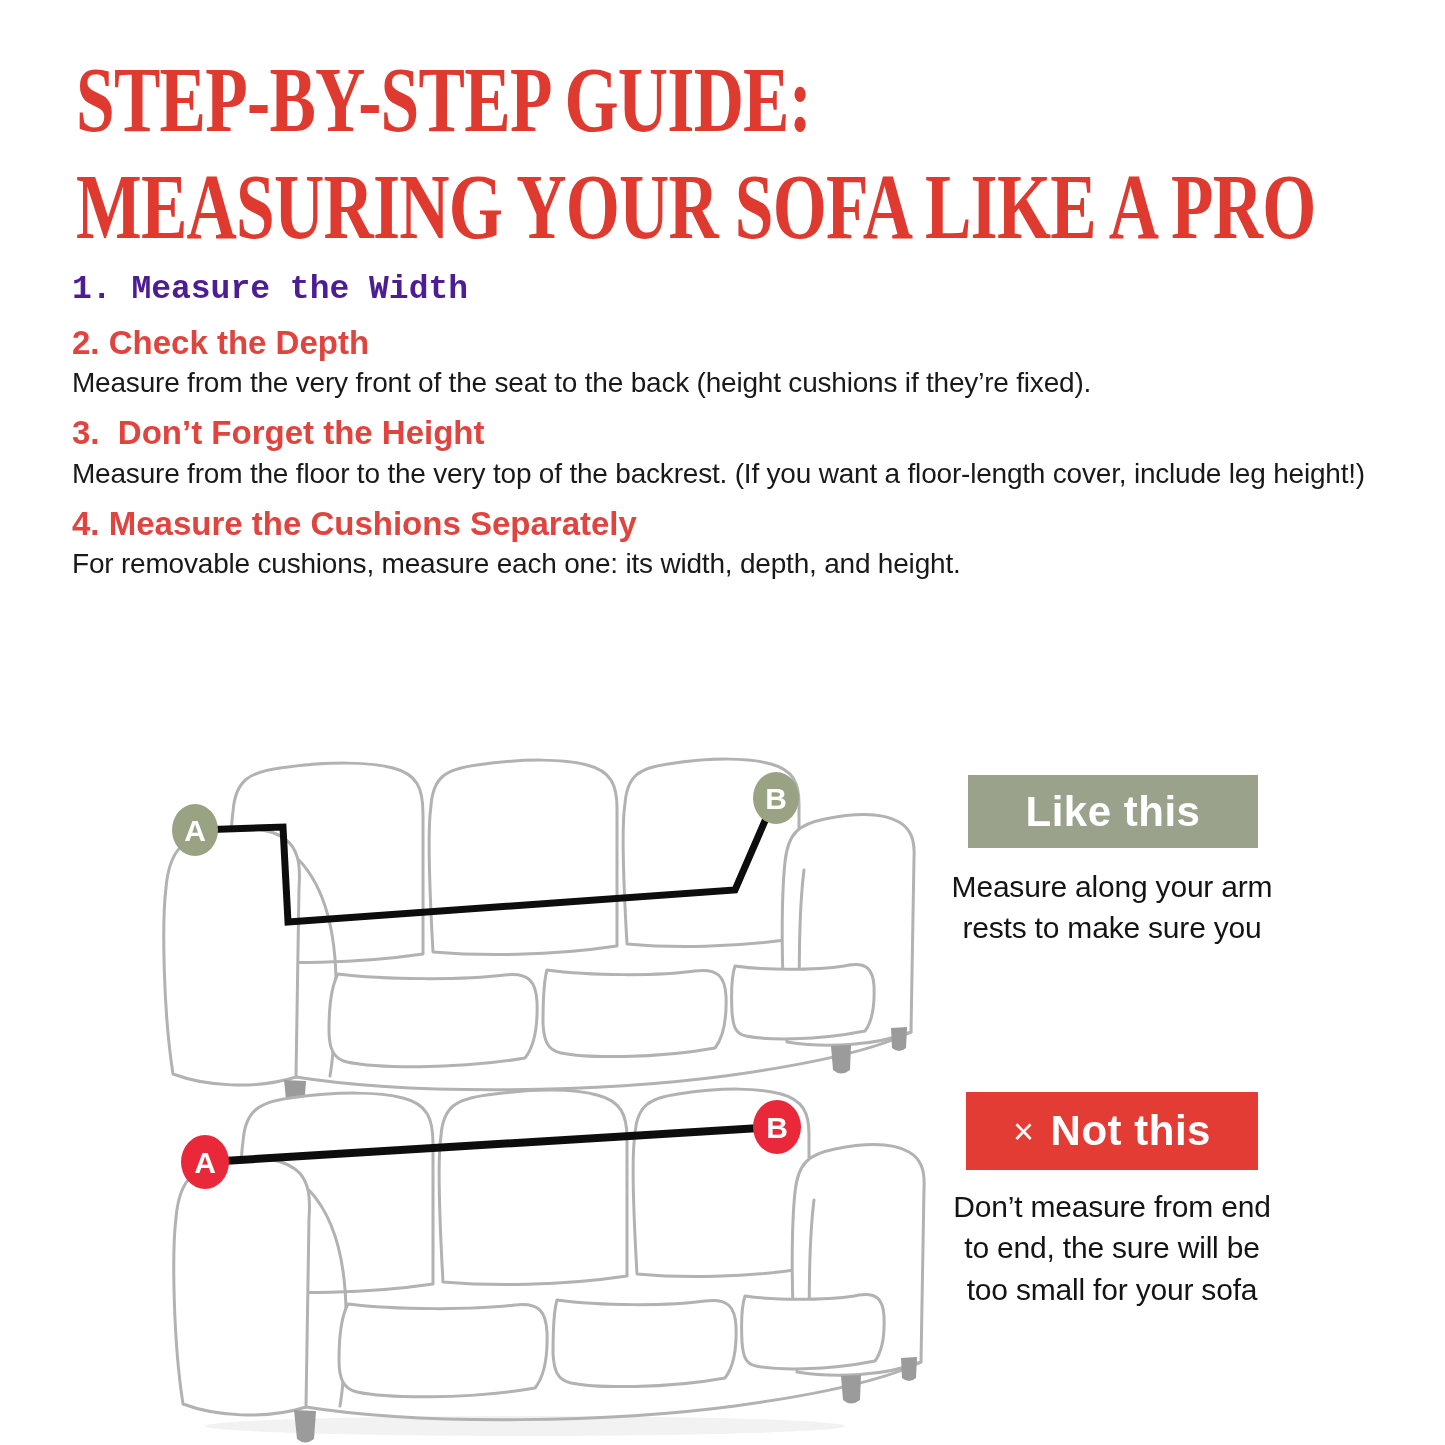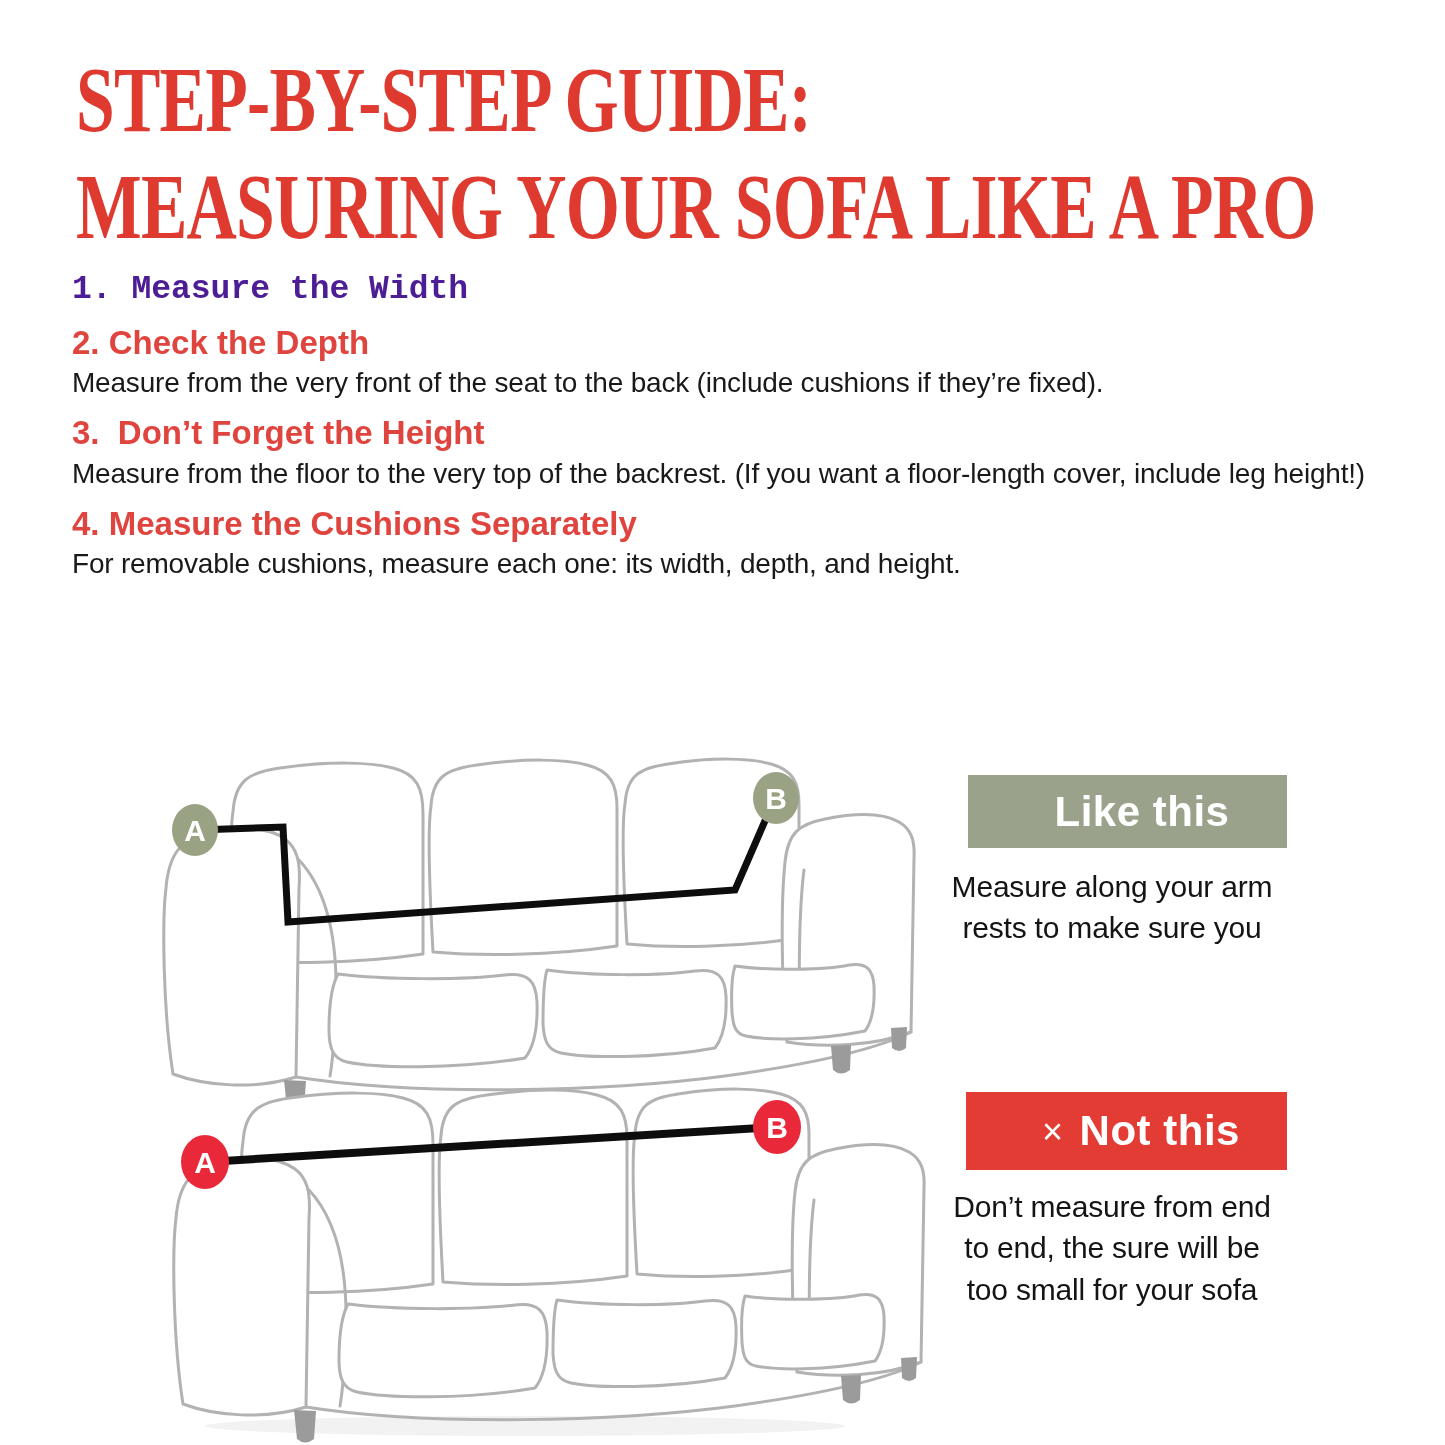--- a/index.html
+++ b/index.html
@@ -36,21 +36,21 @@
   }
   
   .sofa-figure{position:absolute;}
   .sofa-figure svg{display:block;}
   .sofa-good{left:85px;top:740px;width:850px;}
   .sofa-bad{left:95px;top:1070px;width:850px;}
   
   .example-label{
     position:absolute;
     display:flex;align-items:center;justify-content:center;
-    font-weight:700;font-size:42px;letter-spacing:0.5px;padding-left:29px;
+    font-weight:700;font-size:42px;letter-spacing:0.5px;
   }
   .label-good{left:968px;top:775px;width:290px;height:73px;}
   .label-bad{left:966px;top:1092px;width:292px;height:78px;}
   .label-x{
     font-weight:400;font-size:36px;margin-right:16px;position:relative;top:1px;
   }
   .example-desc{
     position:absolute;width:402px;
     text-align:center;
     font-size:30px;line-height:1.38;color:#141414;
@@ -72,21 +72,21 @@
     <div>STEP-BY-STEP GUIDE:</div>
     <div>MEASURING YOUR SOFA LIKE A PRO</div>
   </div>
 
   <div class="steps">
     <div class="step">
       <div class="step-heading" style="color: #4c1d95; font-family: Liberation Mono, monospace;">1. Measure the Width</div>
     </div>
     <div class="step">
       <div class="step-heading" style="color: rgb(224, 68, 62);">2. Check the Depth</div>
-      <div class="step-body">Measure from the very front of the seat to the back (include cushions if they’re fixed).</div>
+      <div class="step-body">Measure from the very front of the seat to the back (height cushions if they’re fixed).</div>
     </div>
     <div class="step">
       <div class="step-heading" style="color: rgb(224, 68, 62);">3.  Don’t Forget the Height</div>
       <div class="step-body">Measure from the floor to the very top of the backrest. (If you want a floor-length cover, include leg height!)</div>
     </div>
     <div class="step">
       <div class="step-heading" style="color: rgb(224, 68, 62);">4. Measure the Cushions Separately</div>
       <div class="step-body">For removable cushions, measure each one: its width, depth, and height.</div>
     </div>
   </div>

